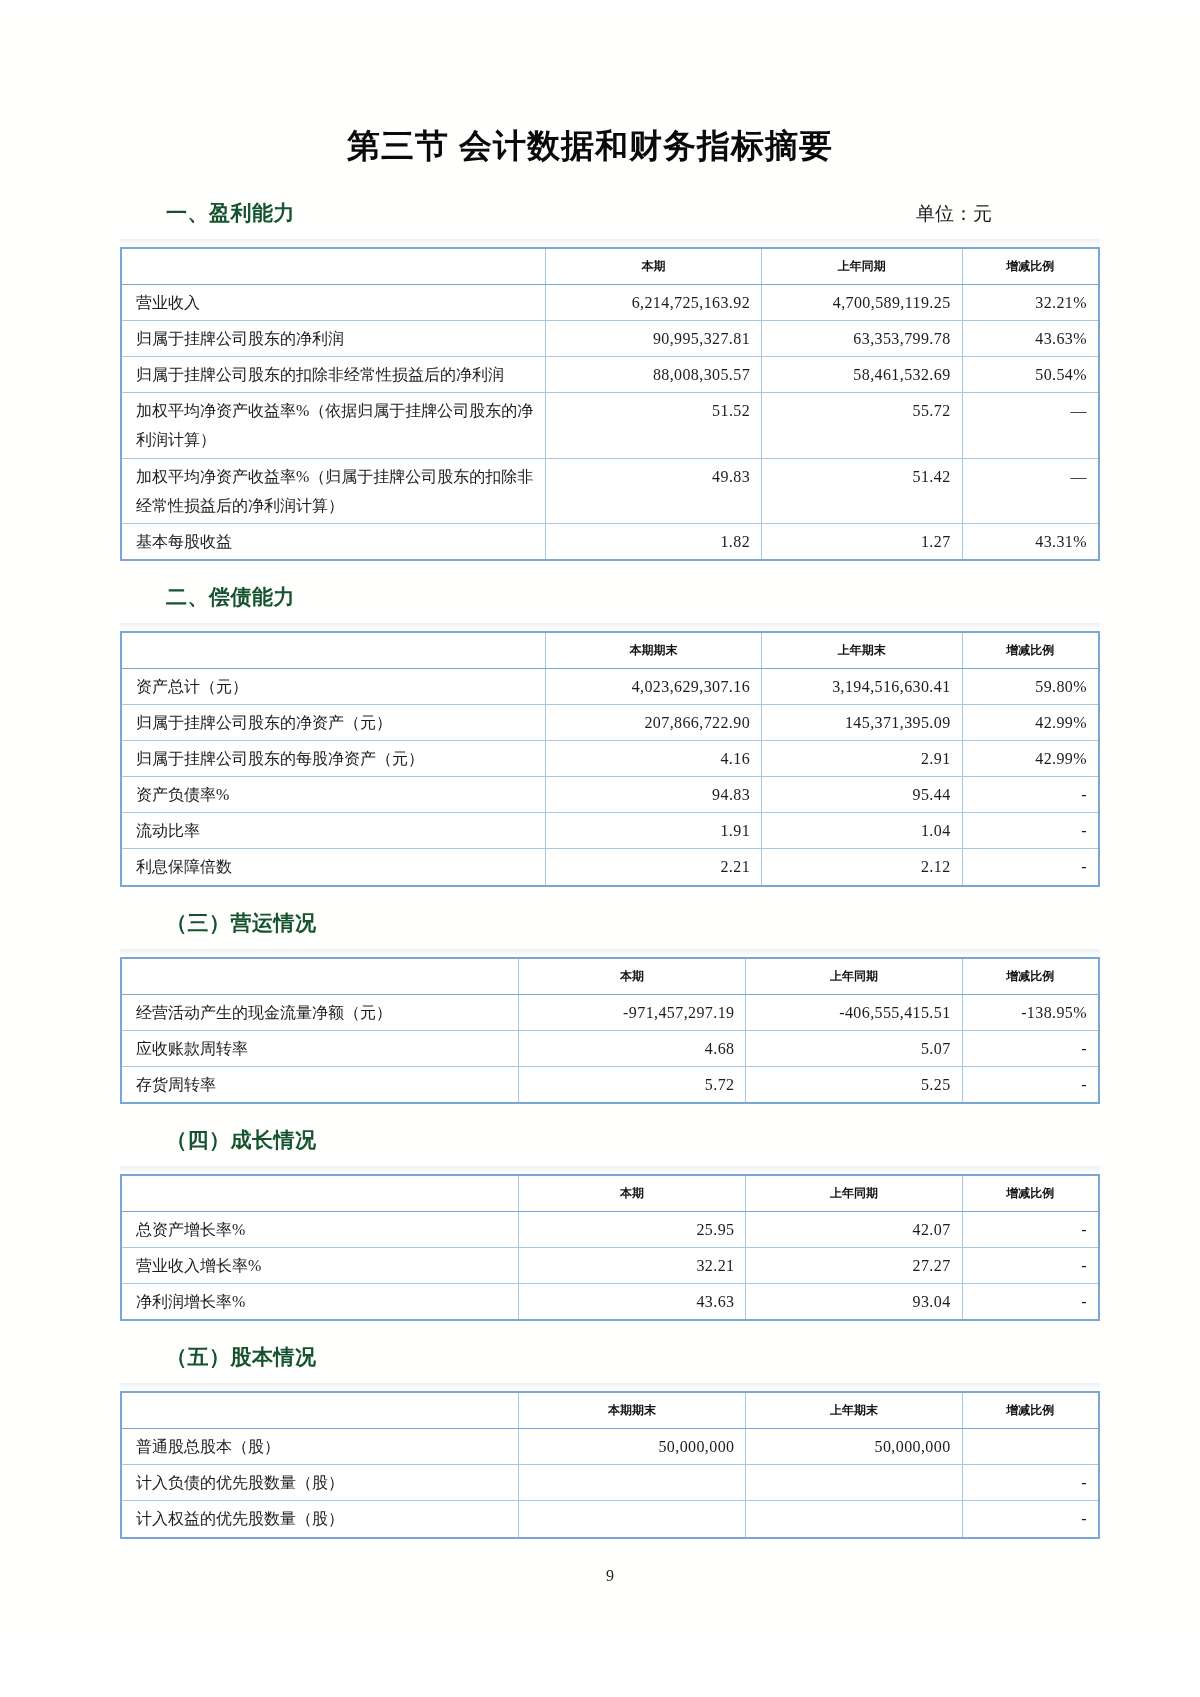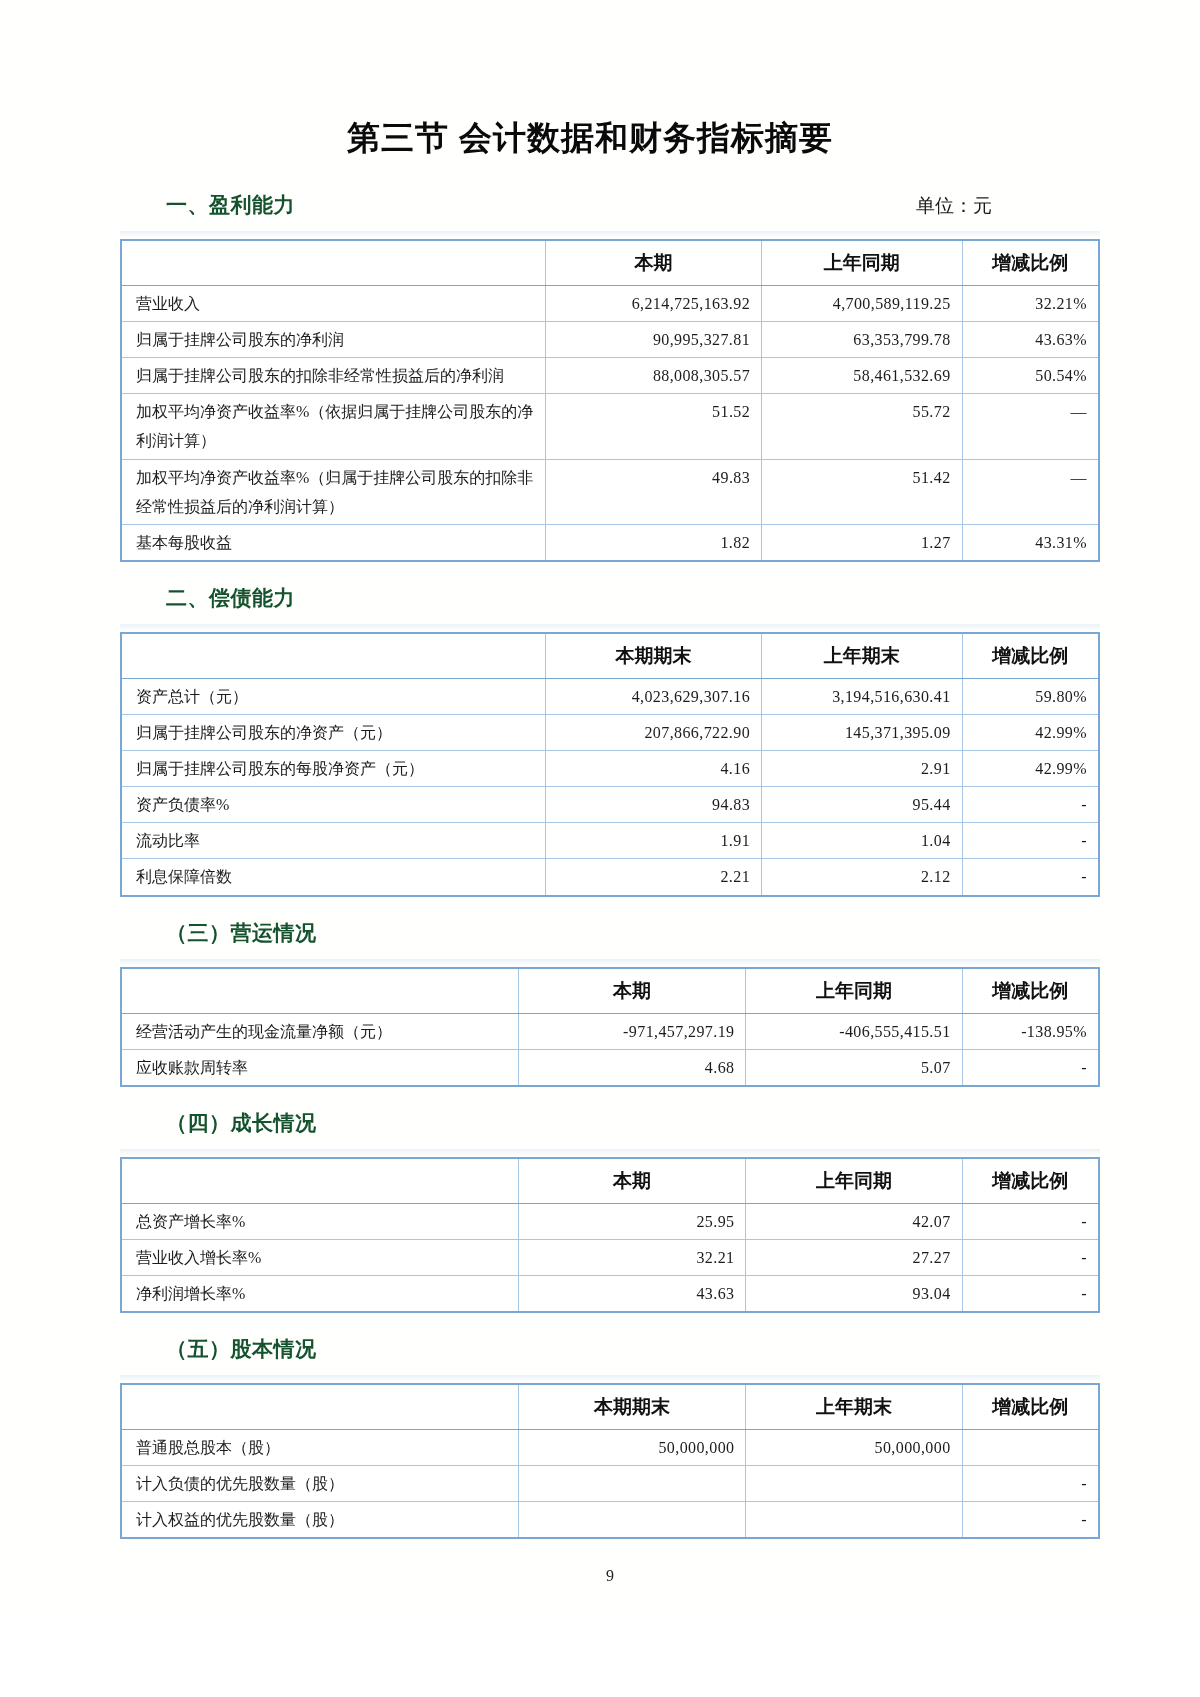--- a/index.html
+++ b/index.html
@@ -7,21 +7,21 @@
     --table-grid:#a6c8e6;
     --body-text:#1c1c1c;
     --title-text:#0a0a0a;
     --shim:#dce8f4;
   }
   *{box-sizing:border-box;}
   html,body{margin:0;padding:0;background:#ffffff;}
   .page{
     width:1200px;
     height:1623px;
-    margin:0 auto;
+    margin:8px auto;
     background:#fffffe;
     padding:116px 100px 0 120px;
     overflow:hidden;
     font-family:"Liberation Serif", serif;
     color:var(--body-text);
   }
   .doc-title{
     font-family:"Liberation Sans", sans-serif;
     font-weight:bold;
     font-size:33px;
@@ -59,21 +59,21 @@
   table.fin-table{
     width:100%;
     border-collapse:collapse;
     table-layout:fixed;
     border:2px solid var(--table-border);
     background:#fff;
   }
   .fin-table th{
     font-family:"Liberation Sans", sans-serif;
     font-weight:bold;
-    font-size:19px;
+    font-size:12px;
     color:#111;
     text-align:center;
     padding:9px 6px;
     border:1px solid var(--table-grid);
     border-bottom:1px solid var(--table-border);
   }
   .fin-table td{
     font-family:"Liberation Serif", serif;
     font-size:16px;
     line-height:1.82;
@@ -255,20 +255,26 @@
               <td class="val">-971,457,297.19</td>
               <td class="val">-406,555,415.51</td>
               <td class="val">-138.95%</td>
             </tr>
             <tr>
               <td class="lbl">应收账款周转率</td>
               <td class="val">4.68</td>
               <td class="val">5.07</td>
               <td class="val">-</td>
             </tr>
+            <tr>
+              <td class="lbl">存货周转率</td>
+              <td class="val">5.72</td>
+              <td class="val">5.25</td>
+              <td class="val">-</td>
+            </tr>
           </tbody>
         </table>
       </section>
       <section class="section">
         <div class="section-head">
           <h2 class="section-heading">（四）成长情况</h2>
         </div>
         <div class="table-shim"></div>
         <table class="fin-table narrow-label">
           <colgroup>

